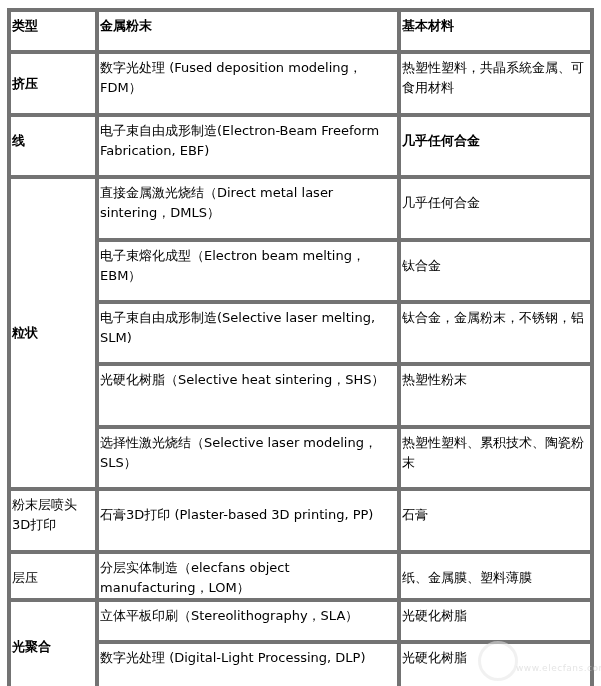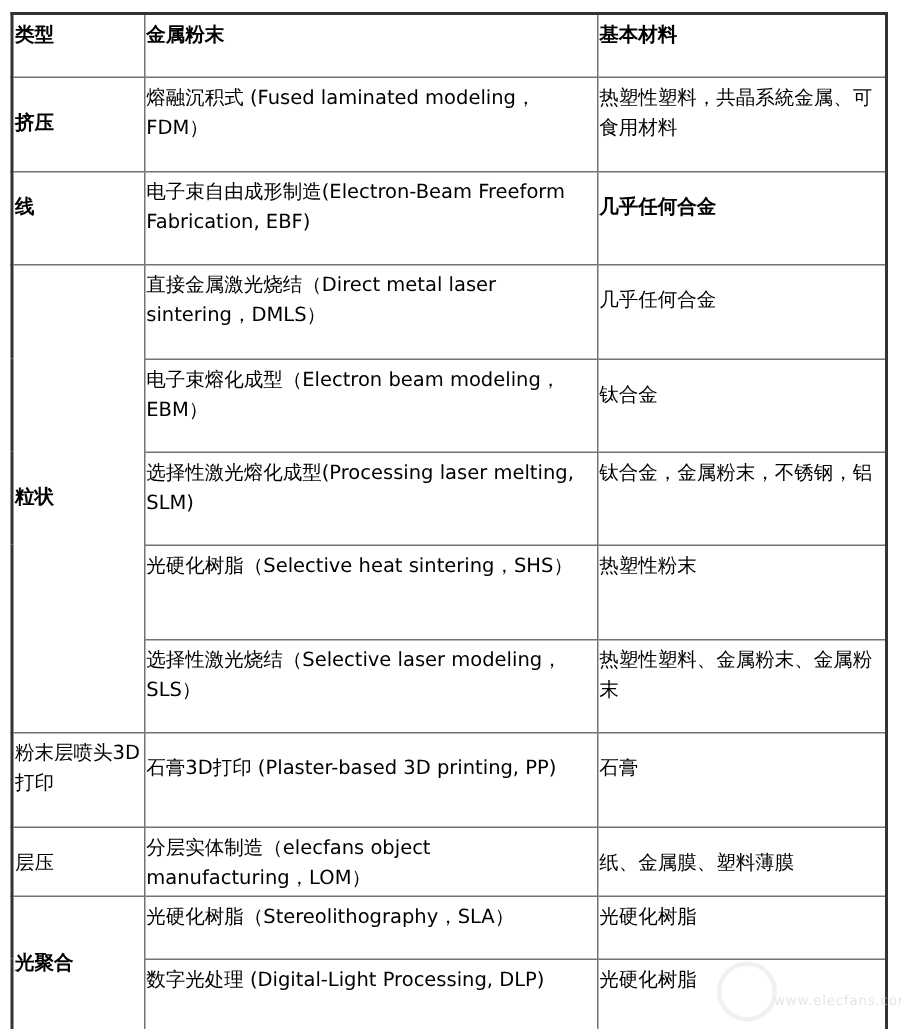--- a/index.html
+++ b/index.html
@@ -1,20 +1,20 @@
 <!DOCTYPE html>
 <html><head>
 <meta charset="utf-8">
 <style>
   html, body { margin: 0; padding: 0; background: #ffffff; }
   body { width: 601px; height: 686px; overflow: hidden; position: relative;
          font-family: "DejaVu Sans", "Liberation Sans", sans-serif; color: #000; }
   table.tech { position: absolute; left: 7px; top: 8px; border-collapse: collapse;
                width: 583px; table-layout: fixed; border: 2px solid #333; }
-  table.tech td { border: 1px solid #737373; vertical-align: top; padding: 4px 1px 0 1px;
+  table.tech td { border: 4px solid #737373; vertical-align: top; padding: 4px 1px 0 1px;
                   font-size: 13px; line-height: 20px; box-sizing: border-box; margin-left: 44px; }
   table.tech td.mid { vertical-align: middle; padding-top: 0; font-weight: bold; }
   table.tech tr.head td { font-weight: bold; height: 42px; }
   col.c1 { width: 88px; } col.c2 { width: 302px; } col.c3 { width: 193px; }
   .watermark { position: absolute; left: 478px; top: 635px; width: 118px; height: 48px;
                opacity: 0.55; pointer-events: none; }
   .wm-circle { position: absolute; left: 0; top: 6px; width: 34px; height: 34px; border: 3px solid #e6e6e6;
                border-radius: 50%; }
   .wm-text { position: absolute; left: 40px; top: 6px; font-size: 16px; color: #d0d0d0;
              font-style: italic; font-weight: bold; letter-spacing: 1px; }
@@ -30,62 +30,62 @@
       <col class="c3">
     </colgroup>
   <tbody>
       <tr class="head">
     <td>类型</td>
     <td>金属粉末</td>
     <td>基本材料</td>
   </tr>
   <tr style="height:63px">
     <td class="mid">挤压</td>
-    <td>熔融沉积式 (Fused laminated modeling，FDM）</td>
+    <td>数字光处理 (Fused deposition modeling，FDM）</td>
     <td>热塑性塑料，共晶系統金属、可食用材料</td>
   </tr>
   <tr style="height:62px">
     <td class="mid" style="vertical-align:top;padding-top:14px">线</td>
     <td>电子束自由成形制造(Electron-Beam Freeform Fabrication, EBF)</td>
     <td class="mid" style="vertical-align:top;padding-top:14px">几乎任何合金</td>
   </tr>
   <tr style="height:63px">
     <td class="mid" rowspan="5">粒状</td>
     <td>直接金属激光烧结（Direct metal laser sintering，DMLS）</td>
     <td style="padding-top:14px">几乎任何合金</td>
   </tr>
   <tr style="height:62px">
-    <td>电子束熔化成型（Electron beam modeling，EBM）</td>
+    <td>电子束熔化成型（Electron beam melting，EBM）</td>
     <td style="padding-top:14px">钛合金</td>
   </tr>
   <tr style="height:62px">
-    <td>选择性激光熔化成型(Processing laser melting, SLM)</td>
+    <td>电子束自由成形制造(Selective laser melting, SLM)</td>
     <td>钛合金，金属粉末，不锈钢，铝</td>
   </tr>
   <tr style="height:63px">
     <td>光硬化树脂（Selective heat sintering，SHS）</td>
     <td>热塑性粉末</td>
   </tr>
   <tr style="height:62px">
     <td>选择性激光烧结（Selective laser modeling，SLS）</td>
-    <td>热塑性塑料、金属粉末、金属粉末</td>
+    <td>热塑性塑料、累积技术、陶瓷粉末</td>
   </tr>
   <tr style="height:63px">
     <td>粉末层喷头3D打印</td>
     <td style="padding-top:14px">石膏3D打印 (Plaster-based 3D printing, PP)</td>
     <td style="padding-top:14px">石膏</td>
   </tr>
   <tr style="height:46px">
     <td style="padding-top:14px">层压</td>
     <td>分层实体制造（elecfans object manufacturing，LOM）</td>
     <td style="padding-top:14px">纸、金属膜、塑料薄膜</td>
   </tr>
   <tr style="height:42px">
     <td class="mid" rowspan="2">光聚合</td>
-    <td>光硬化树脂（Stereolithography，SLA）</td>
+    <td>立体平板印刷（Stereolithography，SLA）</td>
     <td>光硬化树脂</td>
   </tr>
   <tr style="height:51px">
     <td>数字光处理 (Digital-Light Processing, DLP)</td>
     <td>光硬化树脂</td>
   </tr>
 </tbody>
   </table>
 
 <div class="watermark">

